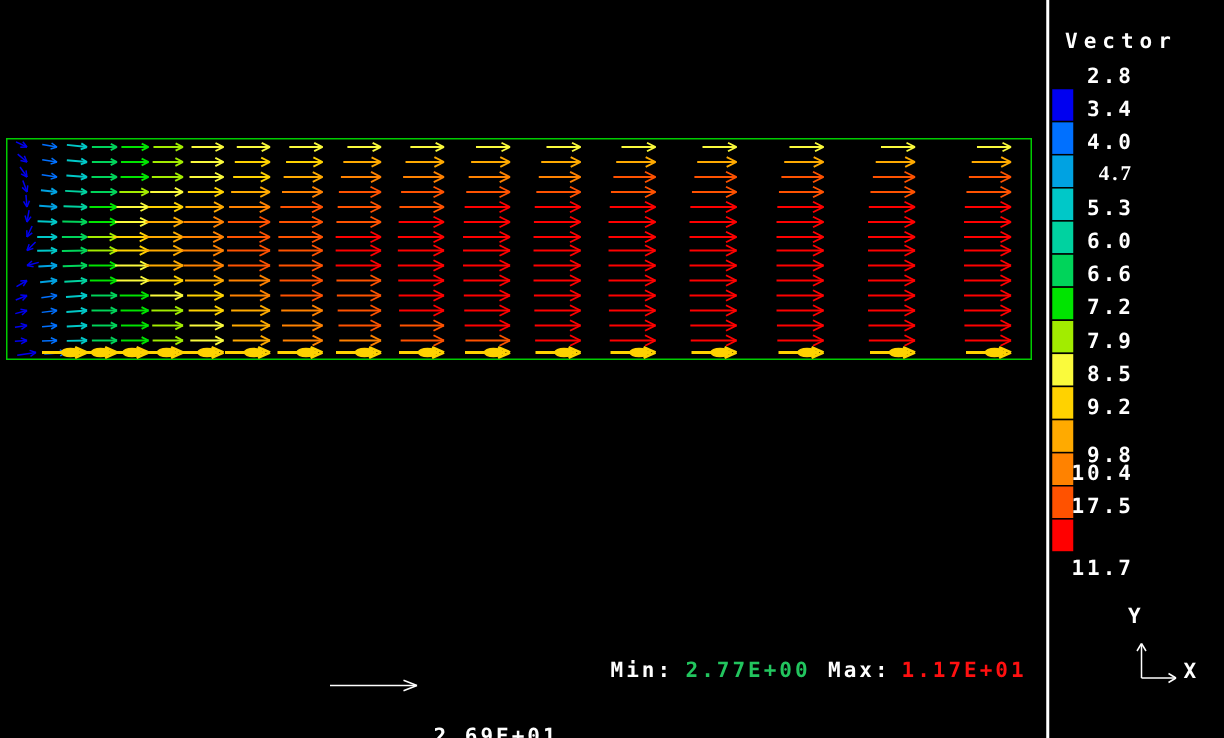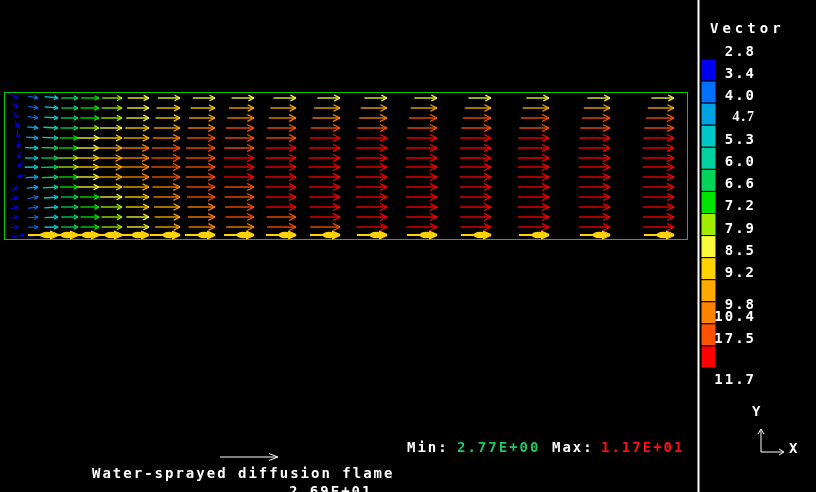--- a/index.html
+++ b/index.html
@@ -1419,17 +1419,16 @@
       <div class="legend-label" style="top: 330.91px;">17.5</div>
       <div class="legend-label" style="top: 352.98px; margin-top: 19px;">11.7</div>
     </div>
 
   <div class="txt ref-value">2.69E+01</div>
   <div class="txt min-label">Min:</div>
   <div class="txt min-value" style="color: #22c55e;">2.77E+00</div>
   <div class="txt max-label">Max:</div>
   <div class="txt max-value" style="color: rgb(255, 16, 16);">1.17E+01</div>
 
-  <div class="txt plot-title">Water-sprayed diffusion flame</div>
 
   <div class="txt axis-y">Y</div>
   <div class="txt axis-x">X</div>
 </div>
 
 </body></html>

